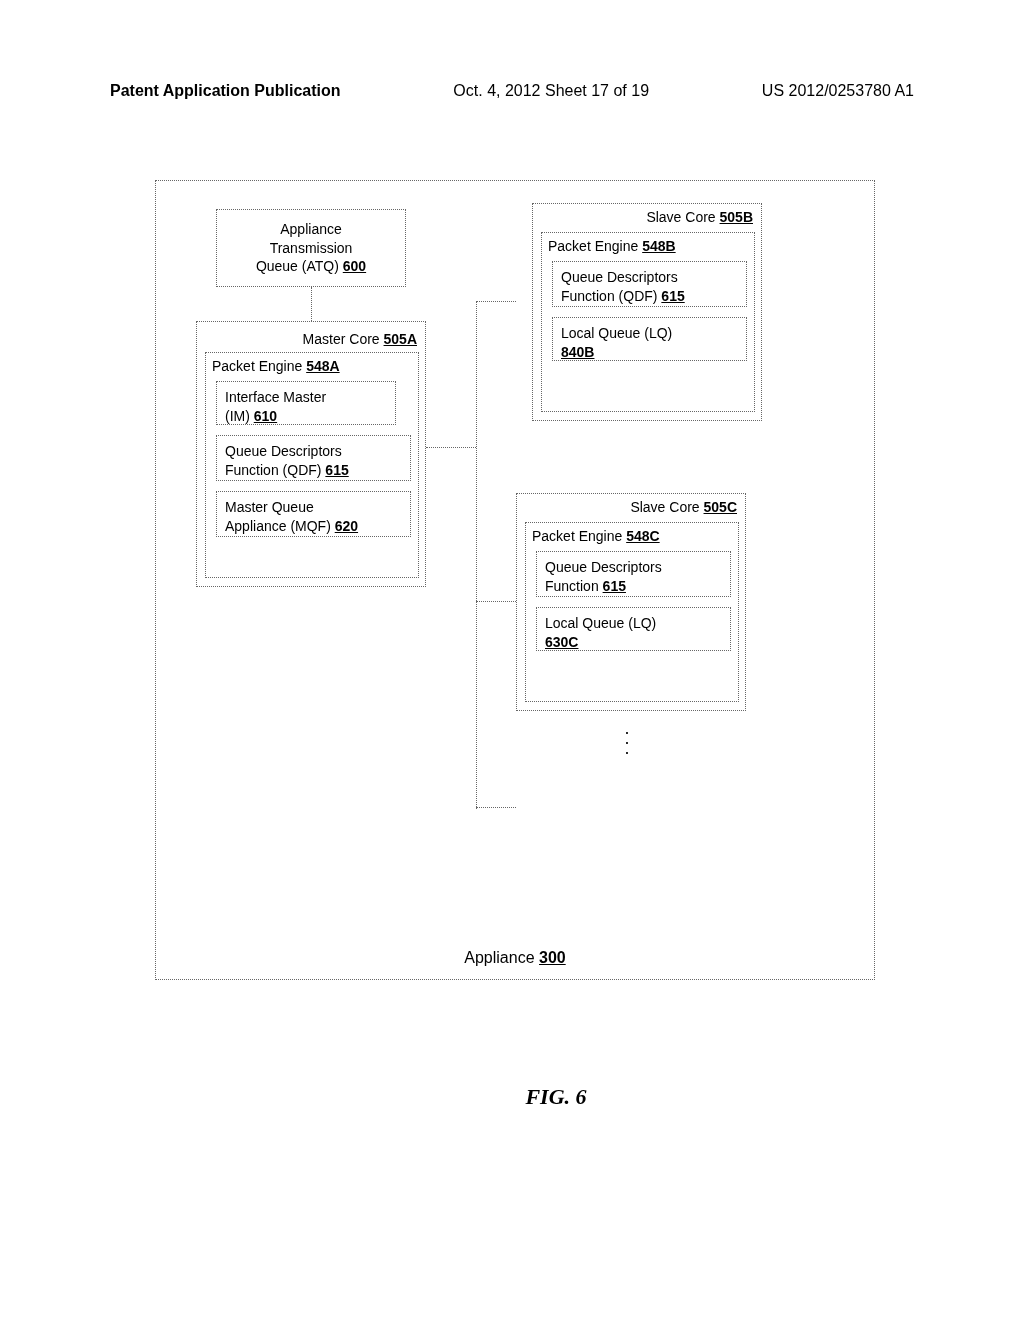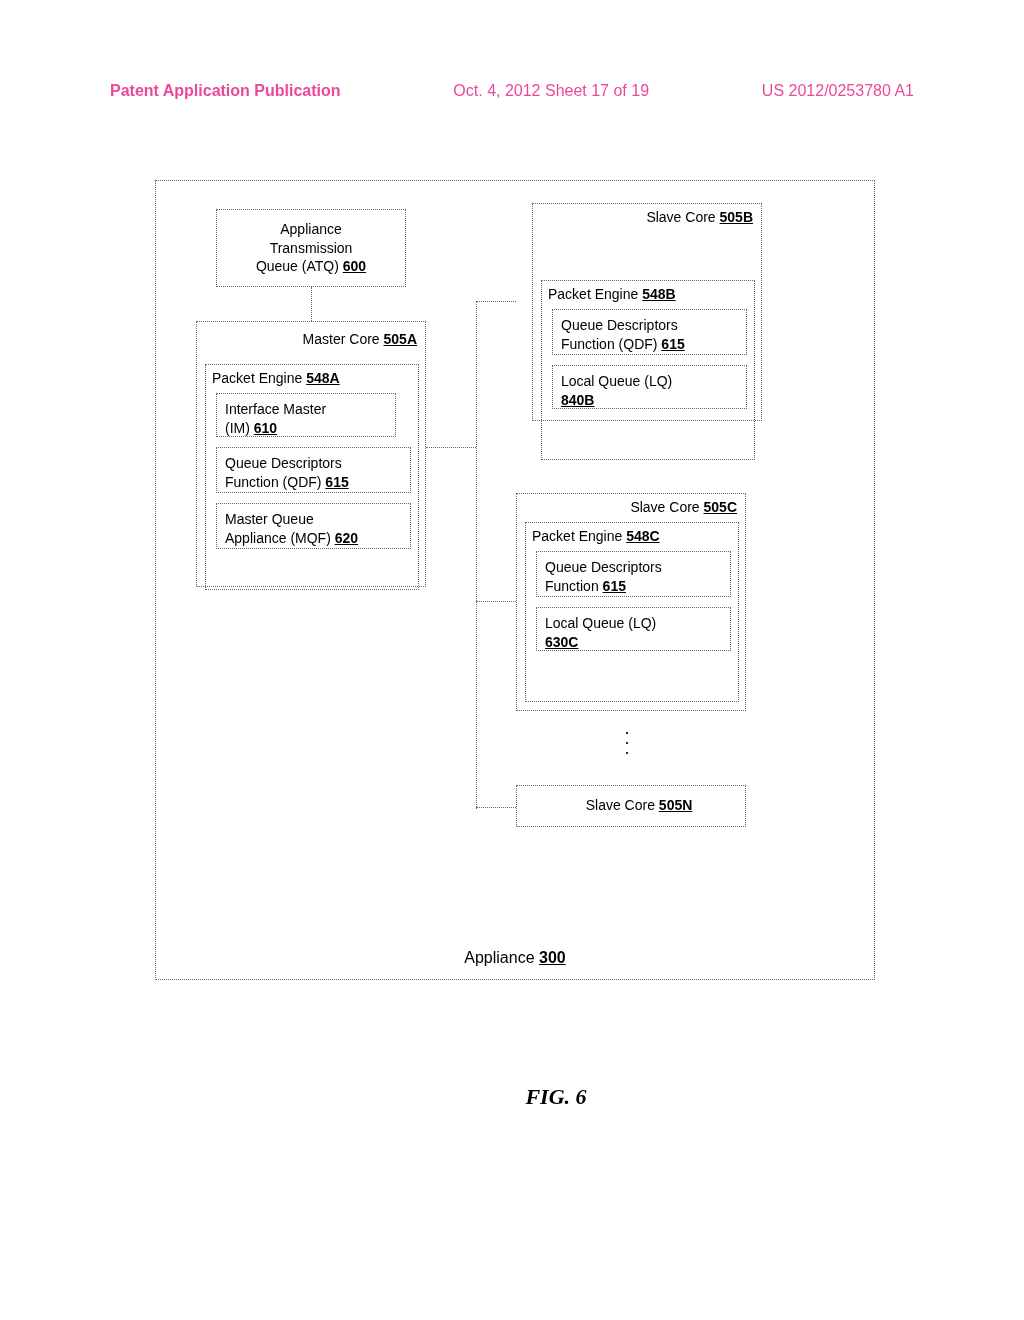--- a/index.html
+++ b/index.html
@@ -16,21 +16,21 @@
     position: relative;
   }
   .header {
     position: absolute;
     top: 82px;
     left: 110px;
     right: 110px;
     display: flex;
     justify-content: space-between;
     font-size: 16px;
-    color: #ec4899;
+    color: #000000;
   }
   .header .left { font-weight: bold; }
   .header .center { }
   .header .right { }
 
   .appliance-box {
     position: absolute;
     top: 180px;
     left: 155px;
     width: 720px;
@@ -61,34 +61,33 @@
     display:flex; align-items:center; justify-content:center; text-align:center;
   }
 
   
   .master-core {
     top: 140px; left: 40px; width: 230px; height: 266px;
   }
   .master-core .core-title { position:absolute; top:8px; right:8px; }
   .packet-engine-a {
     top: 30px; left: 8px; width: 214px; height: 226px;
-    position: absolute; border:1px dotted #666;margin-top:12px;
+    position: absolute; border:1px dotted #666;
   }
   .pe-a-label { position:absolute; top:4px; left:6px; font-size:14px;}
   .im-box { top:28px; left:10px; width:180px; height:44px; }
   .qdf-box-a { top:82px; left:10px; width:195px; height:46px; }
   .mqf-box { top:138px; left:10px; width:195px; height:46px; }
 
   
   .slave-b { top: 22px; left: 376px; width: 230px; height: 218px; text-decoration: underline; }
   .slave-b .core-title { position:absolute; top:4px; right:8px; }
   .packet-engine-b {
     position:absolute; top:28px; left:8px; width:214px; height:180px;
     border:1px dotted #666;
-    margin-top:48px;
   }
   .pe-b-label{position:absolute; top:4px; left:6px; font-size:14px;}
   .qdf-box-b { top:28px; left:10px; width:195px; height:46px; }
   .lq-box-b  { top:84px; left:10px; width:195px; height:44px; }
 
   
   .slave-c { top: 312px; left: 360px; width: 230px; height: 218px; }
   .slave-c .core-title { position:absolute; top:4px; right:8px; }
   .packet-engine-c {
     position:absolute; top:28px; left:8px; width:214px; height:180px;
@@ -221,25 +220,20 @@
         </div>
         <div class="box lq-box-c">
           <span>Local Queue (LQ)</span><br>
           <span class="ref">630C</span>
         </div>
       </div>
     </div>
 
     <div class="vdots">·<br>·<br>·</div>
 
-    <div class="box slave-n">
-      <div class="core-title">
-        <span>Slave Core </span><span class="ref">505N</span>
-      </div>
-    </div>
 
     <div class="appliance-label">
       <span>Appliance </span><span class="ref">300</span>
     </div>
   </div>
 
   <div class="fig-caption">FIG. 6</div>
 </div>
 
 </body></html>

